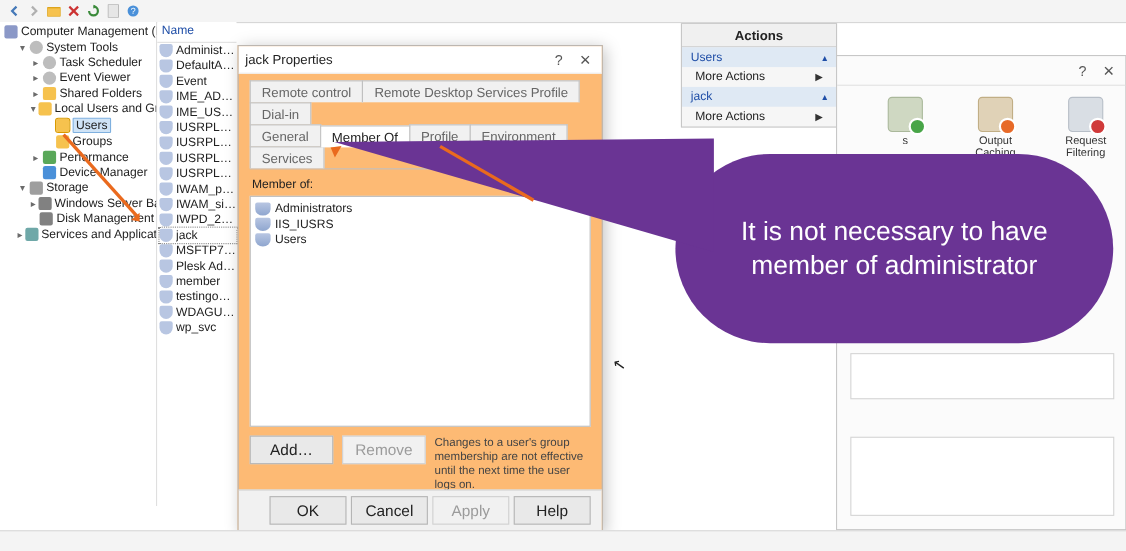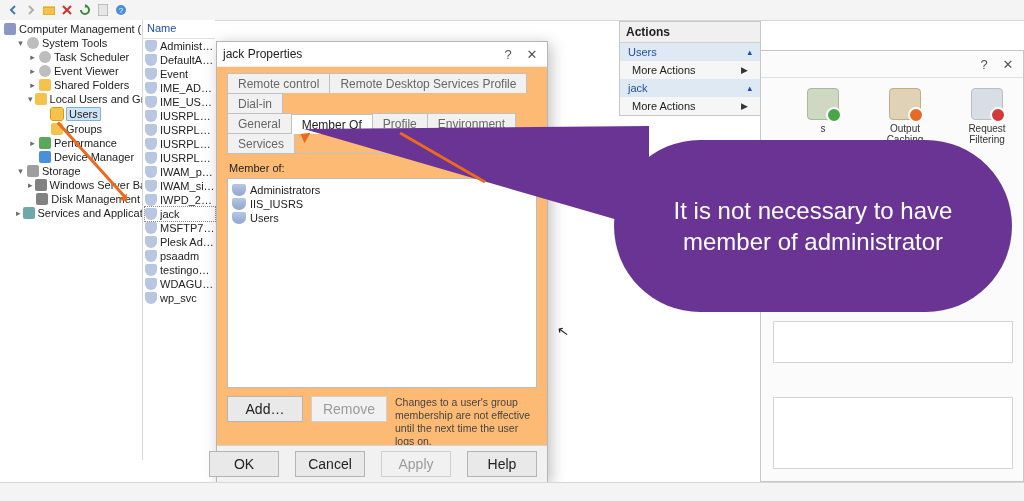--- a/index.html
+++ b/index.html
@@ -43,25 +43,25 @@
   .tab.active { background:#fff; color:#222; position:relative; top:1px; }
   .tabs .tabrow2 { width:100%; height:0; }
   .mo-label { padding:8px 0 4px 2px; font-size:11px; }
   .member-box { border:1px solid #bcbcbc; height:200px; background:#fff; padding:4px; overflow:auto; }
   .member-box .mrow { display:flex; align-items:center; padding:1px 0; }
   .ic-group { width:14px; height:12px; background:linear-gradient(#b8c6e2,#8fa6cf); border-radius:2px 2px 50% 50%; margin-right:4px; display:inline-block; }
   .btnrow { display:flex; align-items:flex-start; padding-top:8px; gap:8px; }
   .wbtn { background:#e9e9e9; border:1px solid #b5b5b5; min-width:62px; text-align:center; padding:4px 6px; font-size:14px; }
   .wbtn.disabled { color:#9b9b9b; border-color:#d0d0d0; background:#f1f1f1; }
   .note { font-size:10.5px; color:#444; line-height:1.25; flex:1; }
-  .dialog .footer { position:absolute; bottom:0; left:0; right:0; height:36px; background:#f1f1f1; border-top:1px solid #d2d2d2; display:flex; align-items:center; justify-content:flex-end; padding:0 10px; gap:16px; }
+  .dialog .footer { position:absolute; bottom:0; left:0; right:0; height:36px; background:#f1f1f1; border-top:1px solid #d2d2d2; display:flex; align-items:center; justify-content:flex-end; padding:0 10px; gap:4px; }
   .footer .wbtn { min-width:56px; }
   .cursor { position:absolute; left:340px; top:256px; font-size:14px; color:#222; transform:rotate(-10deg); }
   
-  .actions-panel { position:absolute; left:619px; top:21px; width:140px; border:1px solid #c7c7c7; background:#f6f6f6; }
+  .actions-panel { position:absolute; left:619px; top:21px; width:140px; border:1px solid #c7c7c7; background:#f6f6f6;text-align:center; }
   .acts-head { background:#f0f0f0; border-bottom:1px solid #cfcfcf; padding:3px 6px; font-weight:600; font-size:12px; }
   .acts-sub { display:flex; align-items:center; justify-content:space-between; padding:3px 8px; background:#dfe9f4; color:#1f4ea7; font-size:11px; }
   .acts-item { padding:3px 12px; display:flex; align-items:center; justify-content:space-between; font-size:11px; }
   
   .right-dialog { position:absolute; left:760px; top:50px; width:262px; height:430px; border:1px solid #c7c7c7; background:#fbfbfb; }
   .right-dialog .topbar { height:26px; display:flex; justify-content:flex-end; align-items:center; padding:0 6px; border-bottom:1px solid #e2e2e2; }
   .right-dialog .iconrow { display:flex; gap:22px; padding:10px 0 0 32px; }
   .bigicon { display:flex; flex-direction:column; align-items:center; width:60px; font-size:10px; color:#333; text-align:center; }
   .bigicon .bi-img { width:30px; height:30px; margin-bottom:3px; position:relative; }
   .bi-1 { background:#cfd8c2; border:1px solid #aab89b; border-radius:4px; }
@@ -275,21 +275,21 @@
         <div class="row">
           <span class="ic ic-user"></span>
           <span class="txt">MSFTP7_021…</span>
         </div>
         <div class="row">
           <span class="ic ic-user"></span>
           <span class="txt">Plesk Admini…</span>
         </div>
         <div class="row">
           <span class="ic ic-user"></span>
-          <span class="txt">psaadm</span>
+          <span class="txt">member</span>
         </div>
         <div class="row">
           <span class="ic ic-user"></span>
           <span class="txt">testingo_xdr…</span>
         </div>
         <div class="row">
           <span class="ic ic-user"></span>
           <span class="txt">WDAGUtility…</span>
         </div>
         <div class="row">

